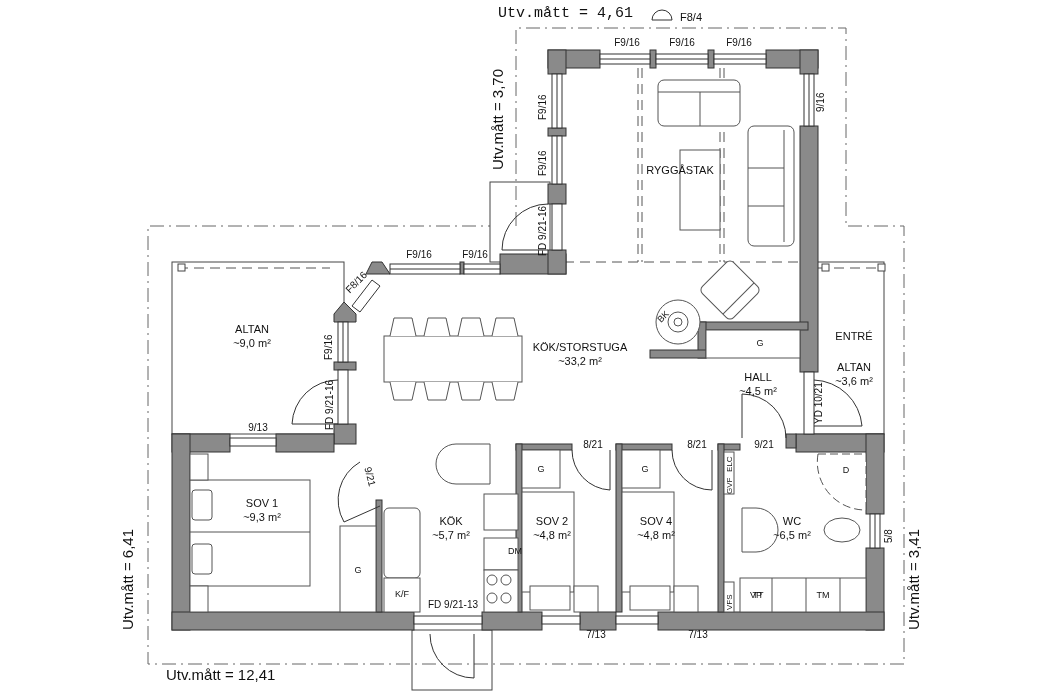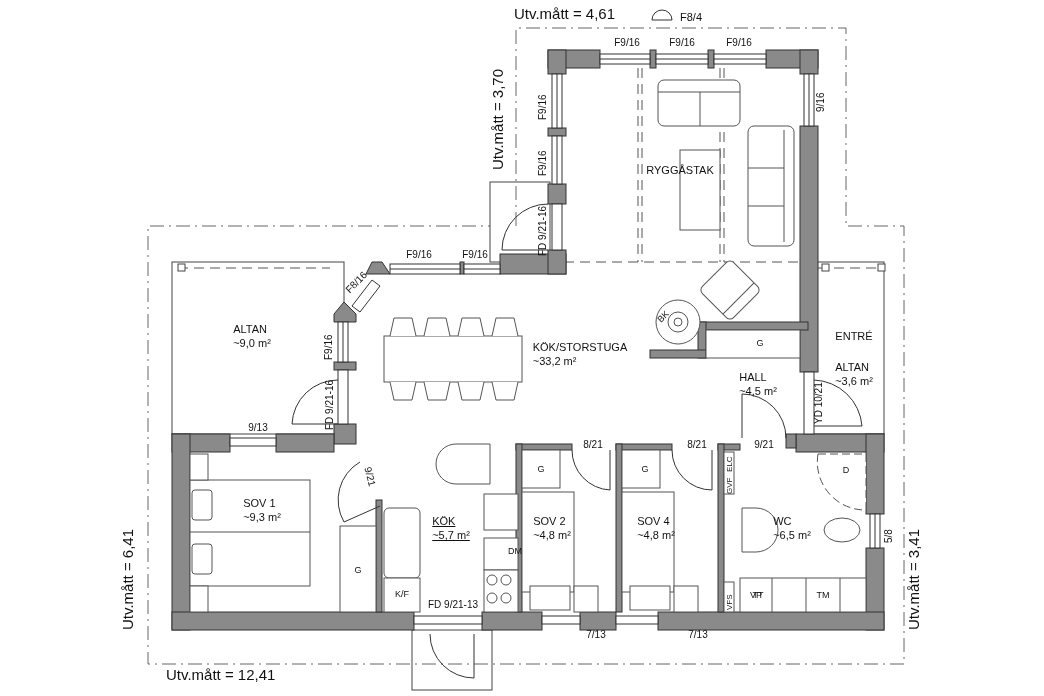--- a/index.html
+++ b/index.html
@@ -1,19 +1,19 @@
 <!DOCTYPE html>
 <html><head>
 <meta charset="utf-8">
 <style>
   html, body { margin:0; padding:0; background:#ffffff; }
   body { width:1044px; height:696px; position:relative; overflow:hidden; font-family:"Liberation Sans", sans-serif; color:#111; }
   #plan { position:absolute; left:0; top:0; }
   .lbl { position:absolute; white-space:nowrap; font-family:"Liberation Sans", sans-serif; color:#111; line-height:1; }
-  .room { font-size:11px; transform:translate(-50%,0); }
+  .room { font-size:11px; text-align:center; transform:translate(-50%,0); }
   .room .area { display:block; font-size:11px; margin-top:3px; }
   .win { font-size:10px; transform:translate(-50%,0); }
   .winv { font-size:10px; transform-origin:0 0; transform:rotate(-90deg); }
   .dim { font-size:15px; }
   .dimv { font-size:15px; transform-origin:0 0; transform:rotate(-90deg); }
   .small { font-size:9px; transform:translate(-50%,0); }
 </style>
 </head>
 <body>
 
@@ -210,35 +210,35 @@
       <line x1="806" y1="578" x2="806" y2="612"></line>
       <line x1="840" y1="578" x2="840" y2="612"></line>
 
     <rect x="724" y="452" width="10" height="42" fill="#fff"></rect>
     <rect x="724" y="582" width="10" height="30" fill="#fff"></rect>
   </g>
 
   <path d="M652,20 A10,10 0 0 1 672,20 Z" fill="none" stroke="#333"></path>
 </svg>
 
-<div class="lbl dim" style="left:514px;top:6px;">Utv.mått = 4,61</div>
+<div class="lbl dim" style="left:498px;top:6px;font-family:Liberation Mono, monospace;">Utv.mått = 4,61</div>
 <div class="lbl" style="left:680px;top:12px;font-size:11px;">F8/4</div>
 <div class="lbl dimv" style="left:490px;top:170px;">Utv.mått = 3,70</div>
 <div class="lbl dimv" style="left:120px;top:630px;">Utv.mått = 6,41</div>
 <div class="lbl dimv" style="left:906px;top:630px;">Utv.mått = 3,41</div>
 <div class="lbl dim" style="left:166px;top:667px;">Utv.mått = 12,41</div>
 
 <div class="lbl room" style="left:680px;top:165px;"><span>RYGGÅSTAK</span></div>
 <div class="lbl room" style="left:252px;top:324px;"><span>ALTAN</span><span class="area">~9,0 m²</span></div>
 <div class="lbl room" style="left:580px;top:342px;"><span>KÖK/STORSTUGA</span><span class="area">~33,2 m²</span></div>
 <div class="lbl room" style="left:854px;top:331px;"><span>ENTRÉ</span></div>
 <div class="lbl room" style="left:854px;top:362px;"><span>ALTAN</span><span class="area">~3,6 m²</span></div>
 <div class="lbl room" style="left:758px;top:372px;"><span>HALL</span><span class="area">~4,5 m²</span></div>
 <div class="lbl room" style="left:262px;top:498px;"><span>SOV 1</span><span class="area">~9,3 m²</span></div>
-<div class="lbl room" style="left:451px;top:516px;text-decoration:underline;"><span>KÖK</span><span class="area">~5,7 m²</span></div>
+<div class="lbl room" style="left:451px;top:516px;"><span>KÖK</span><span class="area">~5,7 m²</span></div>
 <div class="lbl room" style="left:552px;top:516px;"><span>SOV 2</span><span class="area">~4,8 m²</span></div>
 <div class="lbl room" style="left:656px;top:516px;"><span>SOV 4</span><span class="area">~4,8 m²</span></div>
 <div class="lbl room" style="left:792px;top:516px;"><span>WC</span><span class="area">~6,5 m²</span></div>
 
 <div class="lbl win" style="left:627px;top:38px;">F9/16</div>
 <div class="lbl win" style="left:682px;top:38px;">F9/16</div>
 <div class="lbl win" style="left:739px;top:38px;">F9/16</div>
 <div class="lbl winv" style="left:538px;top:120px;">F9/16</div>
 <div class="lbl winv" style="left:538px;top:176px;">F9/16</div>
 <div class="lbl winv" style="left:816px;top:112px;">9/16</div>

